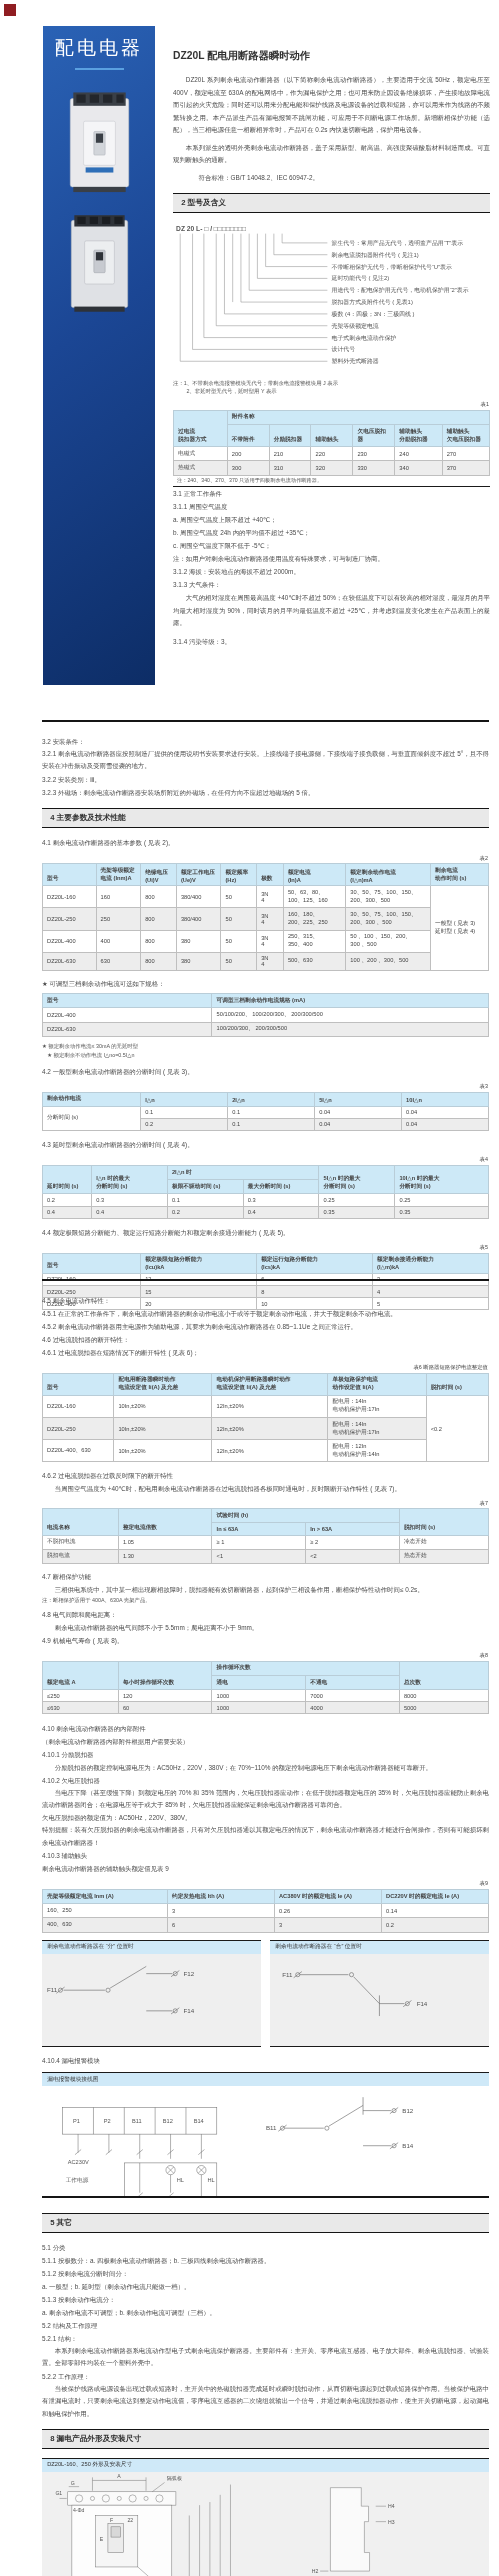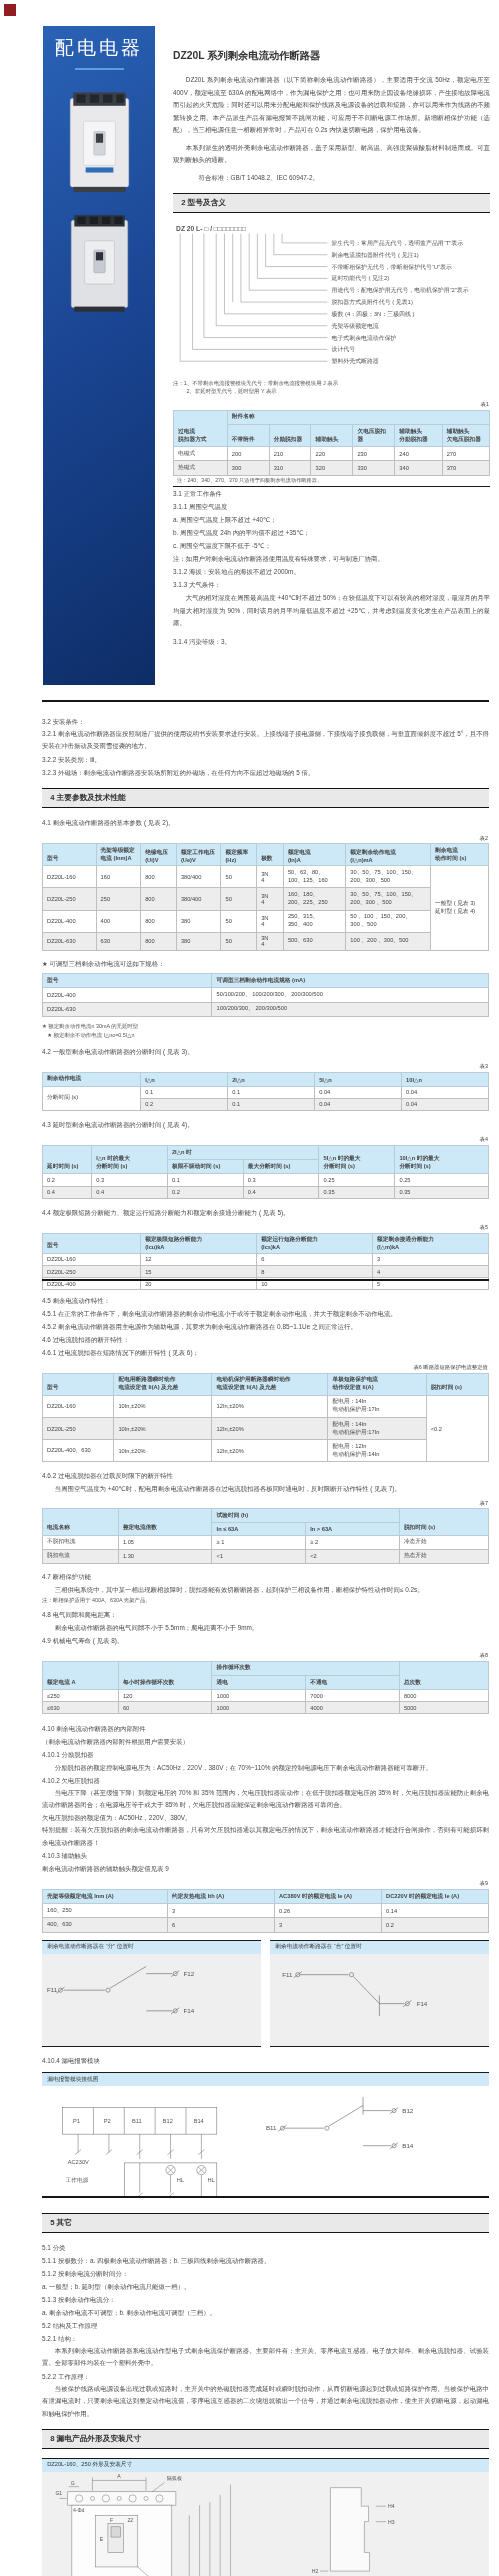--- a/index.html
+++ b/index.html
@@ -10,21 +10,21 @@
   .logo{position:absolute;left:4.1px;top:4.1px;width:12.4px;height:12.4px;background:#8f1d22;}
   
   .sidebar{position:absolute;left:43px;top:26px;width:112px;height:659px;
     background:linear-gradient(145deg,#2a62b5 0%,#1b4694 45%,#0d2d66 100%);}
   .sidebar .sb-title{color:#fff;font-size:19px;font-weight:normal;letter-spacing:3.1px;text-align:center;margin-top:9px;}
   .sb-underline{width:49px;height:2.1px;background:#5aa0e0;margin:7.2px auto 0 auto;}
   .sb-photo{display:block;margin:18.5px auto 0 auto;}
   
   .p1main{position:absolute;left:173px;top:49px;width:317px;}
   .pageblk{position:absolute;left:42px;width:447px;overflow:hidden;}
-  #p2{top:700px;height:724px;}
+  #p2{top:720px;height:724px;}
   #p3{top:1279px;height:917px;}
   #p4{top:2196px;height:1444px;}
   .pagerule{height:1.5px;background:#151515;margin-bottom:13.4px;}
   .doc-title{font-size:10.3px;font-weight:bold;color:#333;margin:0 0 11.3px 0;}
   .sec-h{background:#e9e9e9;border-top:1.5px solid #151515;border-bottom:1.5px solid #151515;
     font-size:7.7px;font-weight:bold;color:#333;padding:4.1px 0 4.1px 8.2px;margin:9.3px 0 8.2px 0;}
   .sec-h.first{margin-top:0;}
   p.body{font-size:6.4px;line-height:12.4px;margin:0 0 5.2px 0;text-align:justify;}
   p.body.ind{text-indent:2em;}
   .line{font-size:6.4px;line-height:13px;margin:0;}
@@ -77,21 +77,21 @@
       <rect x="80" y="7" width="16" height="14" fill="#1b1e22"></rect>
         <rect x="104" y="7" width="16" height="14" fill="#1b1e22"></rect>
       <rect x="46" y="54" width="58" height="84" rx="3" fill="#eceef0" stroke="#b6b9bf"></rect>
       <rect x="64" y="72" width="22" height="44" rx="2" fill="#c7cad0" stroke="#9a9ea6"></rect>
       <rect x="68" y="76" width="14" height="16" fill="#2e3238"></rect>
       <rect x="26" y="182" width="98" height="10" fill="#2e3238"></rect>
     </svg>
   </div>
 
   <div class="p1main">
-    <div class="doc-title">DZ20L 系列剩余电流动作断路器</div>
+    <div class="doc-title">DZ20L 配电用断路器瞬时动作</div>
 
     <p class="body ind">DZ20L 系列剩余电流动作断路器（以下简称剩余电流动作断路器），主要适用于交流 50Hz，额定电压至 400V，额定电流至 630A 的配电网络中，作为漏电保护之用；也可用来防止因设备绝缘损坏，产生接地故障电流而引起的火灾危险；同时还可以用来分配电能和保护线路及电源设备的过载和短路，亦可以用来作为线路的不频繁转换之用。本产品派生产品有漏电报警不跳闸功能，可应用于不间断电源工作场所。新增断相保护功能（选配），当三相电源任意一相断相异常时，产品可在 0.2s 内快速切断电路，保护用电设备。</p>
     <p class="body ind">本系列派生的透明外壳剩余电流动作断路器，盖子采用新型、耐高温、高强度聚碳酸脂材料制造而成。可直观判断触头的通断。</p>
     <p class="body" style="text-indent:4em">符合标准：GB/T 14048.2、IEC 60947-2。</p>
 
     <div class="sec-h">2 型号及含义</div>
 
     
     <svg width="317" height="155" viewBox="0 0 616 300">
       <text x="6" y="16" font-size="13" font-weight="bold" fill="#444">DZ 20 L- □ / □□□□□□□□</text>

